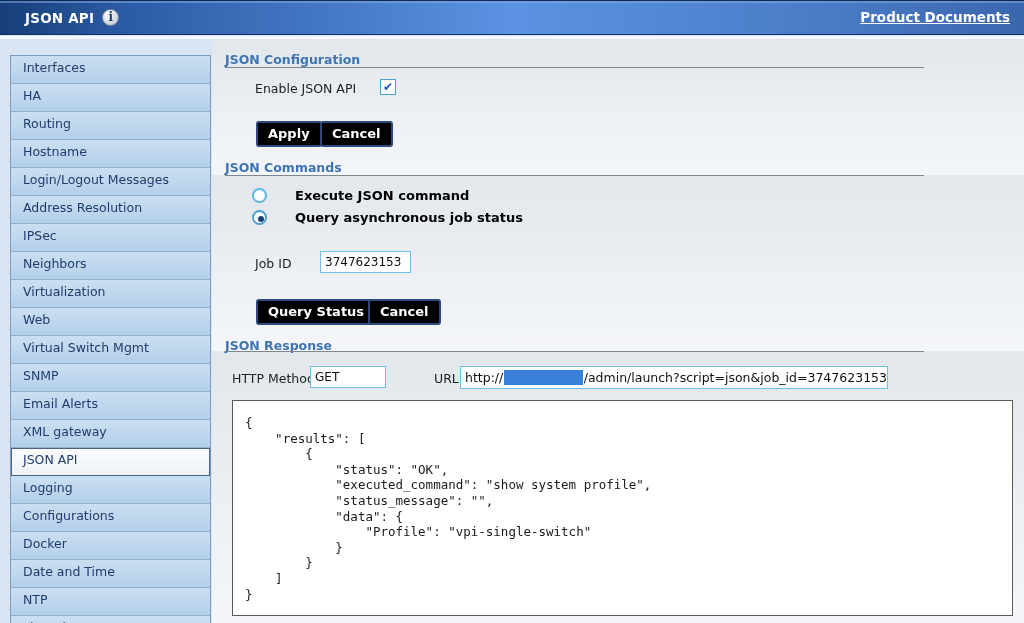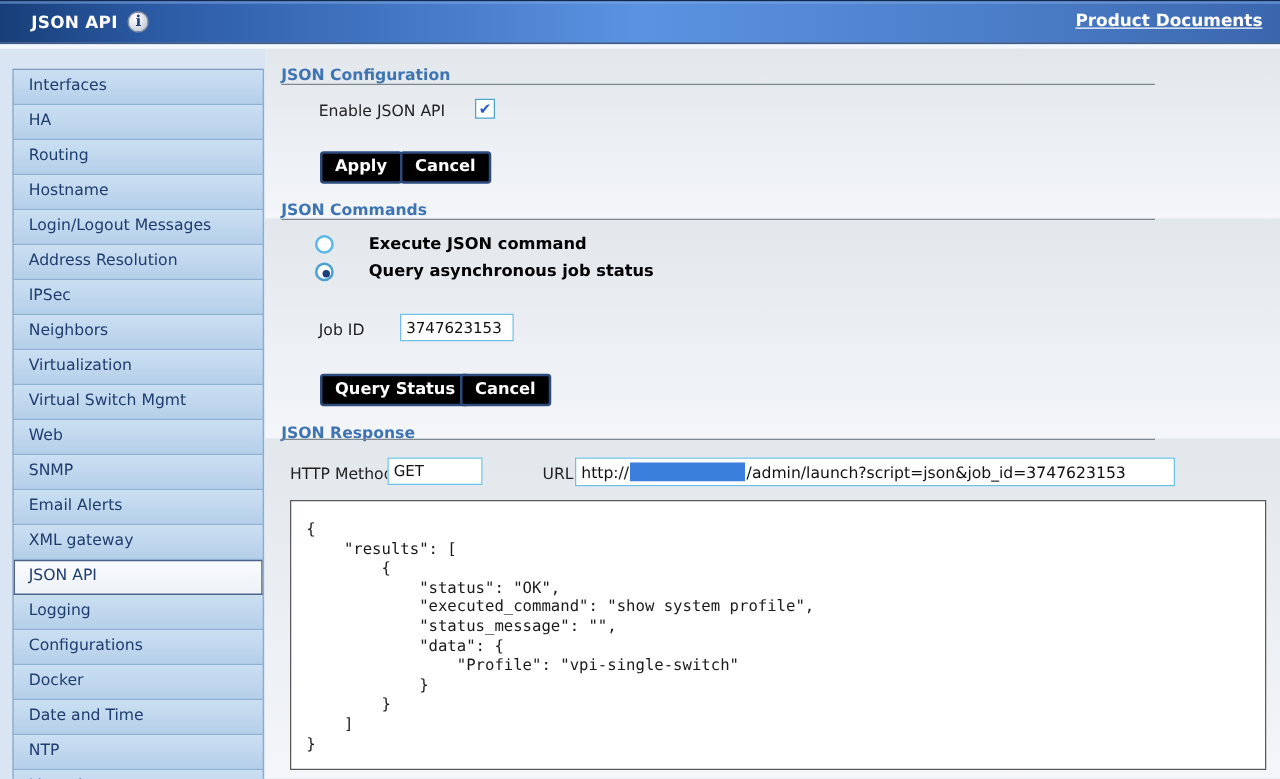--- a/index.html
+++ b/index.html
@@ -120,22 +120,22 @@
   <div class="sidebar">
       <div class="side-item">Interfaces</div>
       <div class="side-item">HA</div>
       <div class="side-item">Routing</div>
       <div class="side-item">Hostname</div>
       <div class="side-item">Login/Logout Messages</div>
       <div class="side-item">Address Resolution</div>
       <div class="side-item">IPSec</div>
       <div class="side-item">Neighbors</div>
       <div class="side-item">Virtualization</div>
+      <div class="side-item">Web</div>
       <div class="side-item">Virtual Switch Mgmt</div>
-      <div class="side-item">Web</div>
       <div class="side-item">SNMP</div>
       <div class="side-item">Email Alerts</div>
       <div class="side-item">XML gateway</div>
       <div class="side-item selected">JSON API</div>
       <div class="side-item">Logging</div>
       <div class="side-item">Configurations</div>
       <div class="side-item">Docker</div>
       <div class="side-item">Date and Time</div>
       <div class="side-item">NTP</div>
       <div class="side-item">Licensing</div>
@@ -165,21 +165,21 @@
   <button class="btn" style="left:256px; top:299px;">Query Status</button>
   <button class="btn" style="left:368px; top:299px;">Cancel</button>
 
   <div class="sec-title" style="left:225px; top:338px;">JSON Response</div>
   <div class="sec-rule" style="top:351px;"></div>
 
   <div class="label" style="left:232px; top:371px;">HTTP Method:</div>
   <input class="txt-input" style="left: 310px; top: 366px; width: 76px;" value="GET">
 
   <div class="label" style="left:434px; top:371px;">URL:</div>
-  <div class="url-box" style="left:460px; top:366px; width:480px;">
+  <div class="url-box" style="left:460px; top:366px; width:428px;justify-content:space-between;">
     <span>http://</span>
     <span class="redaction"></span>
     <span>/admin/launch?script=json&amp;job_id=3747623153</span>
   </div>
 
   <div class="resp-box">
     <div class="resp-pre">{
     "results": [
         {
             "status": "OK",

